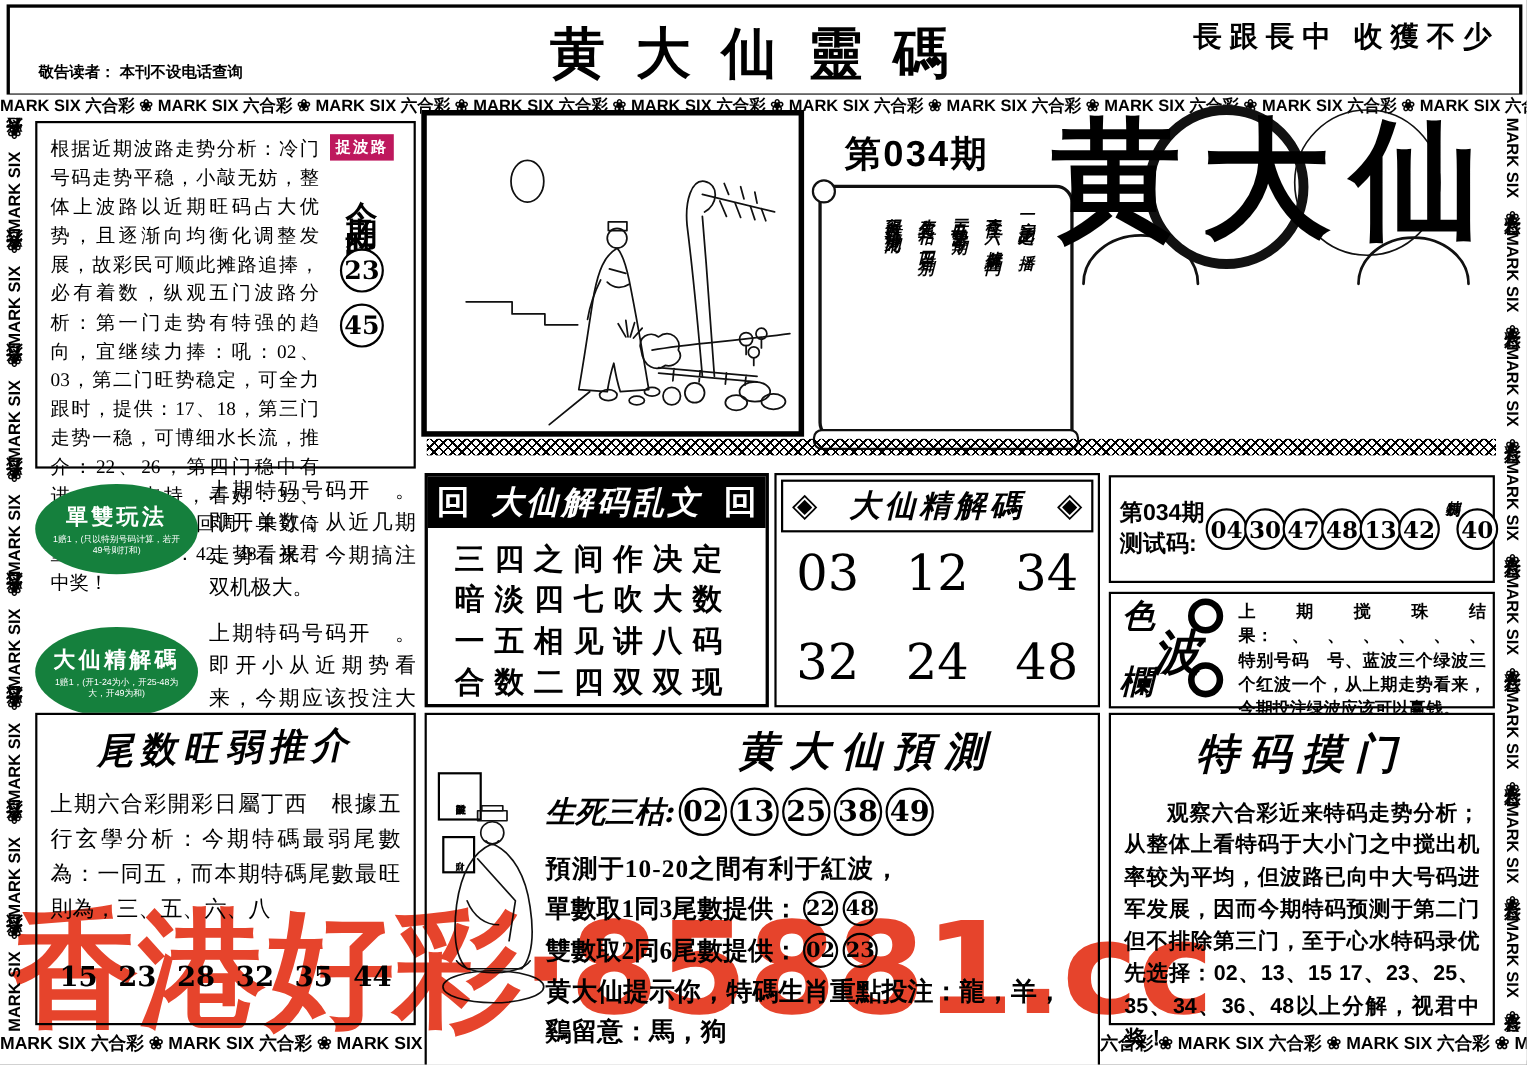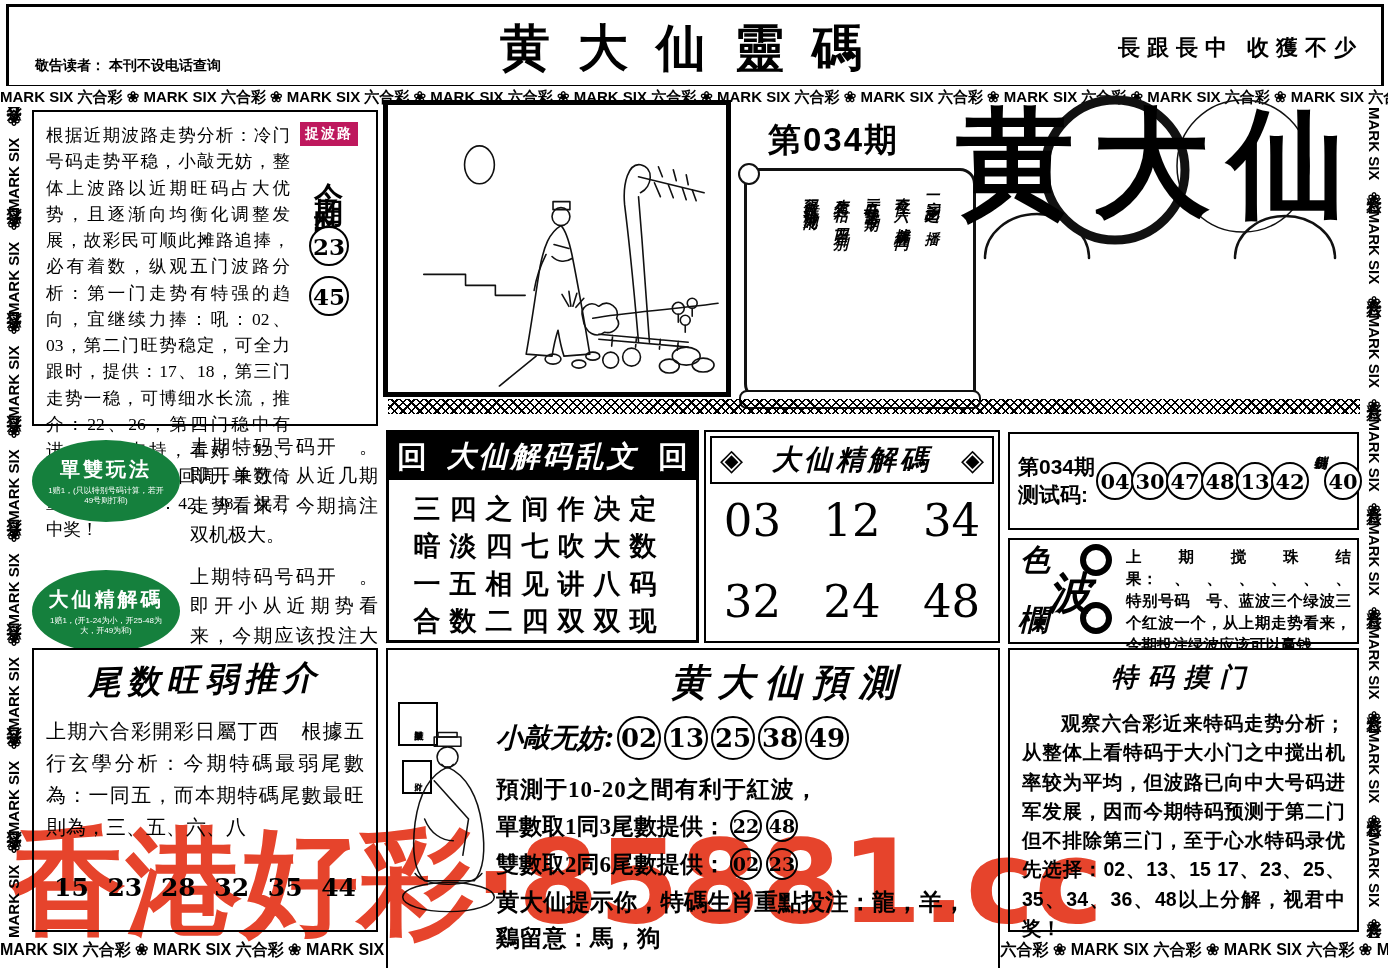--- a/index.html
+++ b/index.html
@@ -5,21 +5,21 @@
   html,body{margin:0;padding:0;background:#888;}
   .page{position:relative;width:1388px;height:968px;background:#fff;color:#000;
         font-family:"Liberation Serif",serif;overflow:hidden;}
 
   
   .header{position:absolute;left:6px;top:4px;width:1372px;height:78px;border:3px solid #000;background:#fff;}
   .notice{position:absolute;left:26px;bottom:10px;font-size:14px;font-weight:bold;
           font-family:"Liberation Sans",sans-serif;}
   .main-title{position:absolute;left:0;right:0;top:8px;text-align:center;font-size:50px;font-weight:900;
           letter-spacing:28px;font-family:"DejaVu Serif",serif;}
-  .slogan{position:absolute;right:18px;top:26px;font-size:22px;font-weight:900;letter-spacing:7px;
+  .slogan{position:absolute;right:18px;top:9px;font-size:26px;font-weight:900;letter-spacing:7px;
           font-family:"Liberation Sans",sans-serif;}
 
   
   .strip{position:absolute;overflow:hidden;white-space:nowrap;background:#fff;color:#000;
          font-family:"Liberation Sans",sans-serif;font-weight:bold;font-size:15px;}
   .strip-top{left:0;top:86px;width:1388px;height:21px;line-height:21px;}
   .strip-bottom{left:0;top:938px;width:1388px;height:26px;line-height:24px;font-size:16px;}
   .strip-left{left:0;top:107px;width:27px;height:831px;writing-mode:vertical-rl;transform:rotate(180deg);line-height:27px;}
   .strip-right{left:1361px;top:107px;width:27px;height:831px;writing-mode:vertical-rl;line-height:27px;}
 
@@ -137,21 +137,21 @@
   .gift-label{font-size:27px;font-weight:900;font-style:italic;font-family:"DejaVu Serif",serif;}
   .gift-num{width:44px;height:44px;font-size:26px;margin-left:3px;}
   .pl1{top:124px;font-size:23px;letter-spacing:1px;}
   .pl-odd{top:160px;display:flex;align-items:center;font-size:23px;}
   .pl-even{top:198px;display:flex;align-items:center;font-size:23px;}
   .tail-circ{width:32px;height:32px;font-size:19px;margin-left:4px;}
   .pl-hint{top:234px;font-size:23.5px;width:492px;line-height:1.55;}
 
   
   .special{left:1008px;top:648px;width:351px;height:284px;padding:6px 12px;}
-  .special-title{font-size:26px;font-weight:900;font-style:italic;text-align:center;letter-spacing:10px;
+  .special-title{font-size:38px;font-weight:900;font-style:italic;text-align:center;letter-spacing:10px;
                  font-family:"DejaVu Serif",serif;margin-top:4px;}
   .special-text{font-size:19.5px;font-weight:bold;line-height:1.5;margin-top:14px;text-align:justify;
                 font-family:"Liberation Sans",sans-serif;}
   .special-text{text-indent:2em;}
 
   
   .watermark{position:absolute;left:10px;top:824px;font-size:116px;font-weight:900;white-space:nowrap;
              color:#e6442c;font-family:"DejaVu Sans",sans-serif;letter-spacing:0px;z-index:60;
              mix-blend-mode:multiply;line-height:1;}
 
@@ -333,21 +333,21 @@
         <circle cx="54" cy="32" r="11"></circle>
         <path d="M48,40 q6,8 12,0"></path>
         <path d="M54,43 C34,52 24,74 20,104 C16,138 20,158 30,168 L82,168 C92,156 94,134 90,106 C86,76 74,52 54,43 Z"></path>
         <path d="M40,58 L76,100 L70,140"></path>
         <path d="M30,100 C36,116 48,124 60,124"></path>
         <path d="M20,160 C30,176 80,176 90,160"></path>
         <ellipse cx="55" cy="186" rx="48" ry="16"></ellipse>
       </svg>
     </div>
     <div class="pred-line gift-row">
-      <span class="gift-label">小敲无妨:</span>
+      <span class="gift-label">生死三枯:</span>
       <span class="circ gift-num">02</span>
       <span class="circ gift-num">13</span>
       <span class="circ gift-num">25</span>
       <span class="circ gift-num">38</span>
       <span class="circ gift-num">49</span>
     </div>
     <div class="pred-line pl1">預測于10-20之間有利于紅波，</div>
     <div class="pred-line pl-odd">
       <span>單數取1同3尾數提供：</span>
       <span class="circ tail-circ">22</span>

